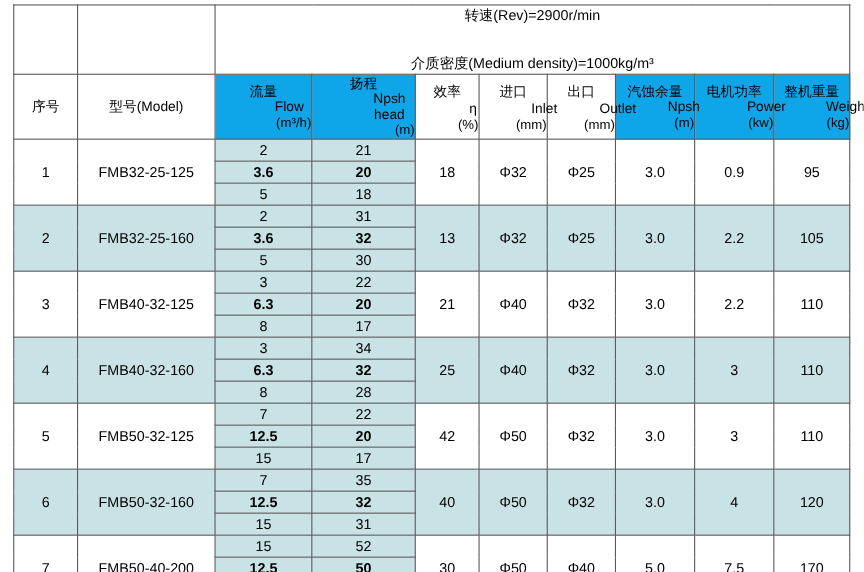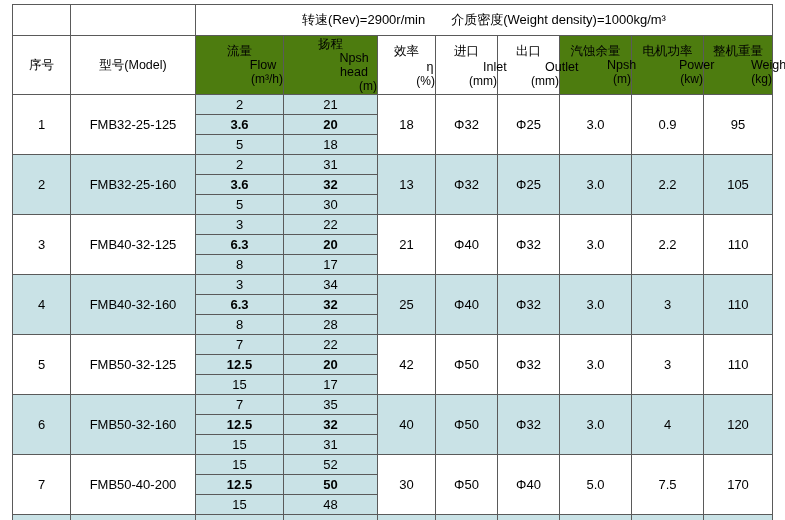--- a/index.html
+++ b/index.html
@@ -38,23 +38,24 @@
     font-size: 13.5px;
     font-weight: normal;
     background: #ffffff;
   }
   .hdr-top .toprow {
     display: flex;
     justify-content: center;
     align-items: center;
     gap: 26px;
     white-space: nowrap;
+    flex-direction: column;
   }
   .hdr-cell {
-    background: #4d7c0f;
+    background: #0ea5e9;
     font-size: 12.5px;
     line-height: 14px;
     padding: 3px 1px;
     height: 58px;
   }
   .hdr-white {
     background: #ffffff;
     font-size: 13.5px;
     height: 58px;
     margin-top: 34px;
@@ -97,21 +98,21 @@
       <col style="width:72px">
       <col style="width:69px">
     </colgroup>
     <thead>
       <tr>
         <td class="hdr-top" rowspan="1"></td>
         <td class="hdr-top"></td>
         <td class="hdr-top" colspan="8">
           <div class="toprow">
             <span class="nowrap">转速(Rev)=2900r/min</span>
-            <span class="nowrap">介质密度(Weight density)=1000kg/m³</span>
+            <span class="nowrap">介质密度(Medium density)=1000kg/m³</span>
           </div>
         </td>
       </tr>
       <tr>
         <td class="hdr-white">
           <span class="hdr-cn">序号</span>
         </td>
         <td class="hdr-white">
           <span class="hdr-cn">型号(Model)</span>
         </td>

